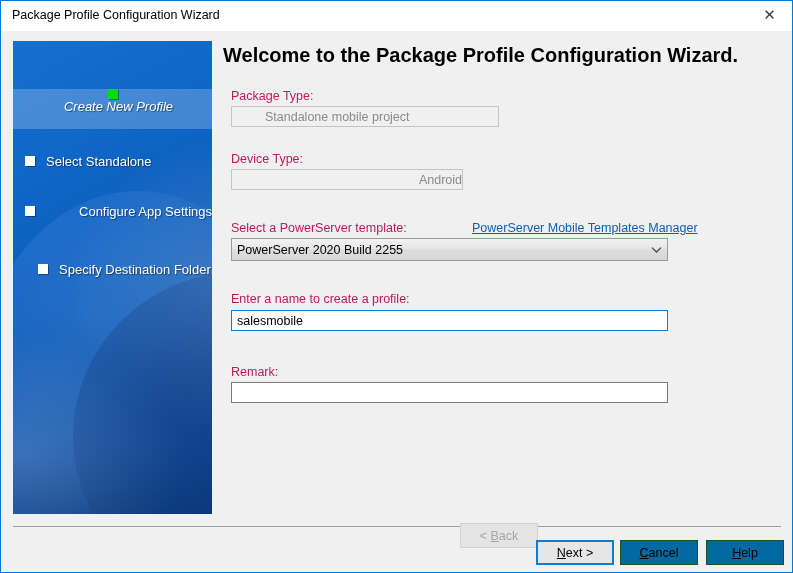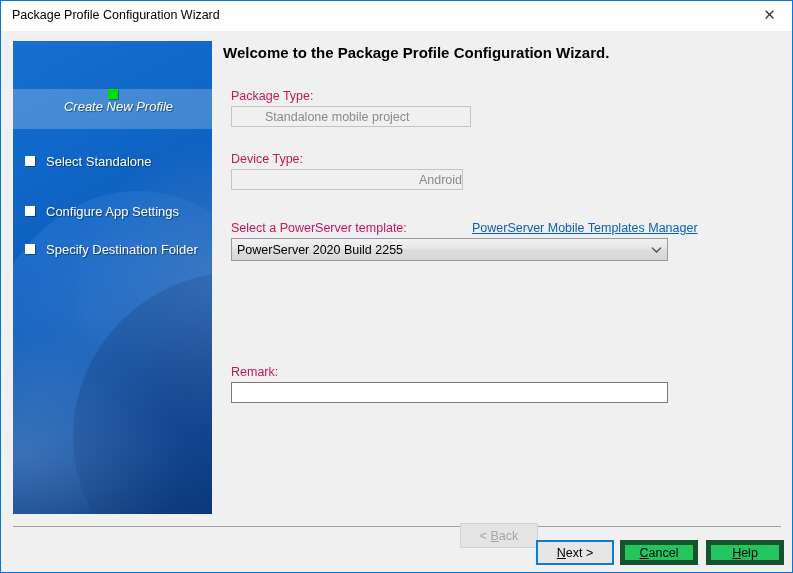--- a/index.html
+++ b/index.html
@@ -146,21 +146,21 @@
     position: absolute;
     left: 222px;
     top: 0;
     width: 560px;
     height: 500px;
   }
   .page-title {
     position: absolute;
     left: 0;
     top: 13px;
-    font-size: 15px;
+    font-size: 20px;
     font-weight: bold;
     color: #000000;
     white-space: nowrap;
   }
 
   .field-label {
     position: absolute;
     font-size: 12.5px;
     color: #be185d;
     white-space: nowrap;
@@ -229,22 +229,22 @@
     top: 495px;
     width: 768px;
     height: 1px;
     background: #a0a0a0;
   }
   .button {
     position: absolute;
     box-sizing: border-box;
     width: 78px;
     height: 25px;
-    background: #22c55e;
-    border: 5px solid #14532d;
+    background: #0369a1;
+    border: 1px solid #14532d;
     font-family: "Liberation Sans", sans-serif;
     font-size: 12.5px;
     color: #000000;
     display: flex;
     align-items: center;
     justify-content: center;
     cursor: default;
     white-space: nowrap;
   }
   .button.default {
@@ -277,51 +277,53 @@
       <div class="sidebar-swoosh2"></div>
 
       <div class="nav-item active" style="top:48px;">
         <span class="nav-bullet"></span>
         <span class="nav-label">Create New Profile</span>
       </div>
       <div class="nav-item" style="top:100px;">
         <span class="nav-bullet"></span>
         <span class="nav-label">Select Standalone</span>
       </div>
-      <div class="nav-item" style="top:150px;">
+      <div class="nav-item" style="top:150px;justify-content:space-between;">
         <span class="nav-bullet"></span>
         <span class="nav-label">Configure App Settings</span>
       </div>
-      <div class="nav-item" style="top:188px;">
+      <div class="nav-item" style="top:208px;margin-left:13px;">
         <span class="nav-bullet"></span>
         <span class="nav-label">Specify Destination Folder</span>
       </div>
     </div>
 
     <div class="main">
 
       <div class="page-title">Welcome to the Package Profile Configuration Wizard.</div>
 
       <div class="field-label" style="top:58px; left:8px;">Package Type:</div>
-      <input class="textbox readonly" style="top: 75px; left: 8px; width: 240px; padding-left: 33px;" readonly="" value="Standalone mobile project">
+      <input class="textbox readonly" style="top: 75px; left: 8px; width: 268px; padding-left: 33px;" readonly="" value="Standalone mobile project">
 
       <div class="field-label" style="top:121px; left:8px;">Device Type:</div>
       <input class="textbox readonly" style="top: 138px; left: 8px; width: 232px; text-align: right;" readonly="" value="Android">
 
       <div class="field-label" style="top:190px; left:8px;">Select a PowerServer template:</div>
       <div class="link-label" style="top:190px; left:249px;">PowerServer Mobile Templates Manager</div>
       <div class="combobox" style="top:207px; left:8px; width:437px;">
         <span class="combobox-value">PowerServer 2020 Build 2255</span>
         <span class="combo-arrow">
           <svg width="11" height="8" viewBox="0 0 11 8" aria-hidden="true">
             <path d="M1 1.6 L5.5 6 L10 1.6" fill="none" stroke="#4a4a4a" stroke-width="1.3"></path>
           </svg>
         </span>
       </div>
 
+      <div class="field-label" style="top:261px; left:8px;">Enter a name to create a profile:</div>
+      <input class="textbox focused" style="top: 279px; left: 8px; width: 437px;" value="salesmobile">
 
       <div class="field-label" style="top:334px; left:8px;">Remark:</div>
       <input class="textbox" style="top: 351px; left: 8px; width: 437px;" placeholder="">
 
     </div>
 
     <div class="footer-sep"></div>
 
     <div class="button disabled" style="left:459px; top:492px;">
       <span><span>&lt; </span><span class="accel">B</span><span>ack</span></span>

